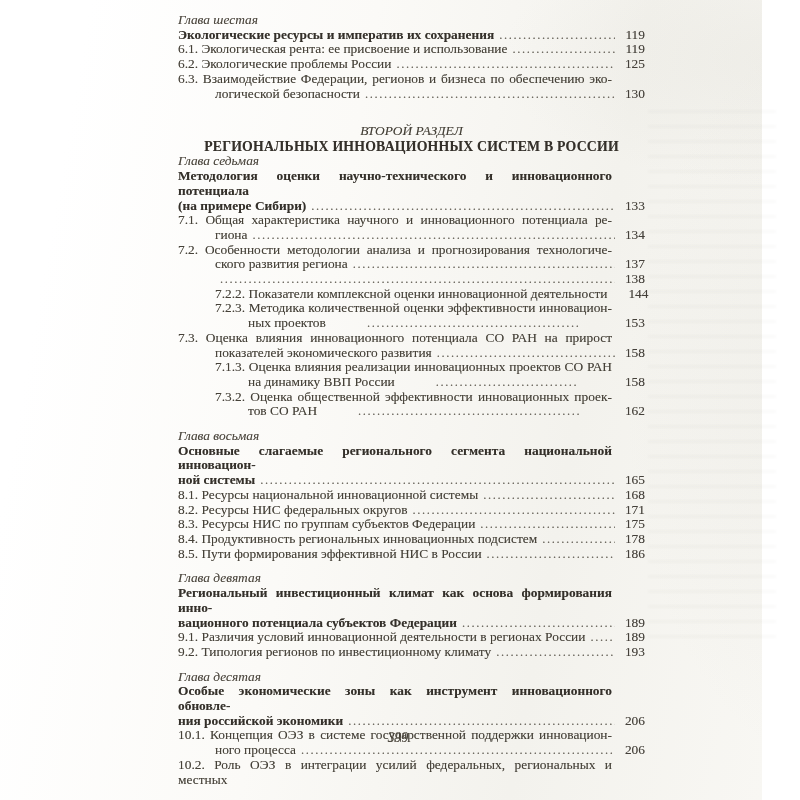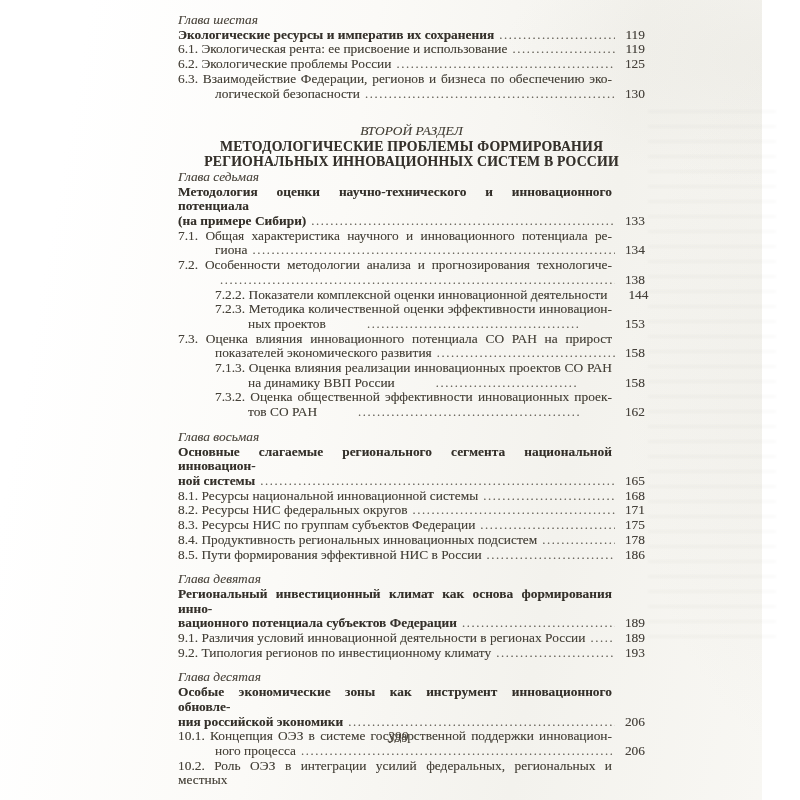--- a/index.html
+++ b/index.html
@@ -70,40 +70,44 @@
         <div class="row fill plain"><span class="txt">6.3. Взаимодействие Федерации, регионов и бизнеса по обеспечению эко-</span></div>
         <div class="row ind1">
           <span class="txt">логической безопасности</span>
           <span class="leader"></span>
           <span class="pg">130</span>
         </div>
       </div>
 
     <div class="sec">
       <div class="kicker">ВТОРОЙ РАЗДЕЛ</div>
-      <div class="t">МЕТОДОЛОГИЧЕСКИЕ ПРОБЛЕМЫ ФОРМИРОВАНИЯ</div>
       <div class="t">РЕГИОНАЛЬНЫХ ИННОВАЦИОННЫХ СИСТЕМ В РОССИИ</div>
     </div>
 
     <div id="toc-main">
         <div class="chapter">Глава седьмая</div>
         <div class="row bold fill plain"><span class="txt">Методология оценки научно-технического и инновационного потенциала</span></div>
         <div class="row bold">
           <span class="txt">(на примере Сибири)</span>
           <span class="leader"></span>
           <span class="pg">133</span>
         </div>
         <div class="row fill plain"><span class="txt">7.1. Общая характеристика научного и инновационного потенциала ре-</span></div>
         <div class="row ind1">
           <span class="txt">гиона</span>
           <span class="leader"></span>
           <span class="pg">134</span>
         </div>
         <div class="row fill plain"><span class="txt">7.2. Особенности методологии анализа и прогнозирования технологиче-</span></div>
         <div class="row ind1">
+          <span class="txt">ского развития региона</span>
+          <span class="leader"></span>
+          <span class="pg">137</span>
+        </div>
+        <div class="row ind1">
           <span class="leader"></span>
           <span class="pg">138</span>
         </div>
         <div class="row ind1">
           <span class="txt">7.2.2. Показатели комплексной оценки инновационной деятельности</span>
           <span class="leader nodots"></span>
           <span class="pg">144</span>
         </div>
         <div class="row fill ind1 plain"><span class="txt">7.2.3. Методика количественной оценки эффективности инновацион-</span></div>
         <div class="row ind2">

